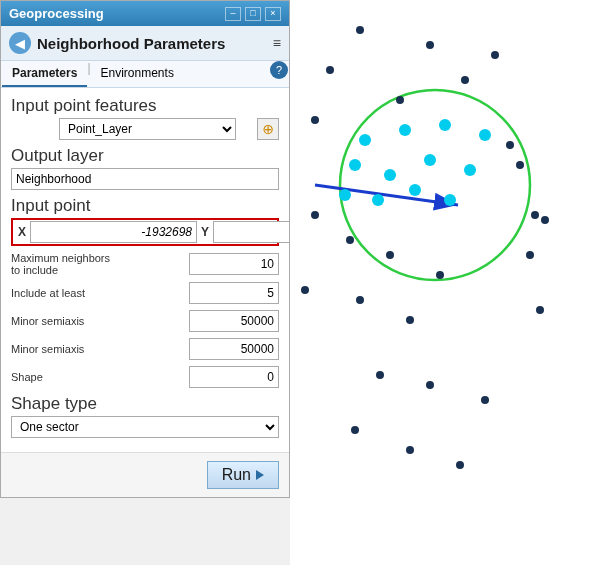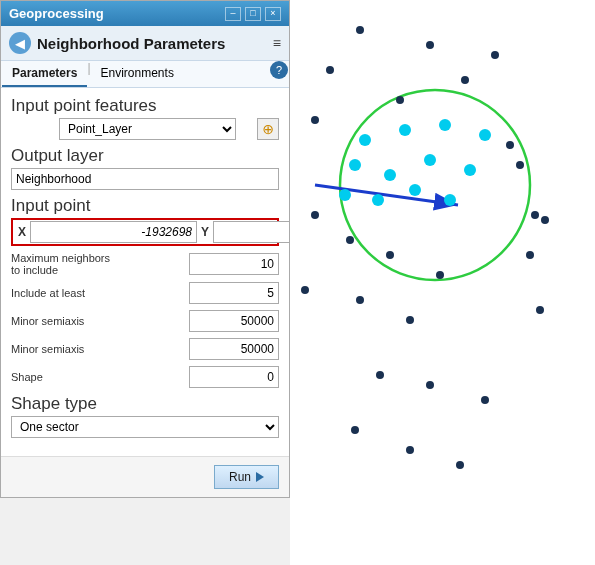--- a/index.html
+++ b/index.html
@@ -252,21 +252,21 @@
       display: flex;
       justify-content: flex-end;
       border-top: 1px solid #ddd;
       background: #f5f5f5;
     }
 
     .run-btn {
       background: linear-gradient(to bottom, #def0ff, #c0d8f0);
       border: 1px solid #7aaacc;
       padding: 4px 14px;
-      font-size: 12px;
+      font-size: 16px;
       cursor: pointer;
       display: flex;
       align-items: center;
       gap: 5px;
       color: #1a1a1a;
     }
 
     .run-arrow {
       width: 0;
       height: 0;

